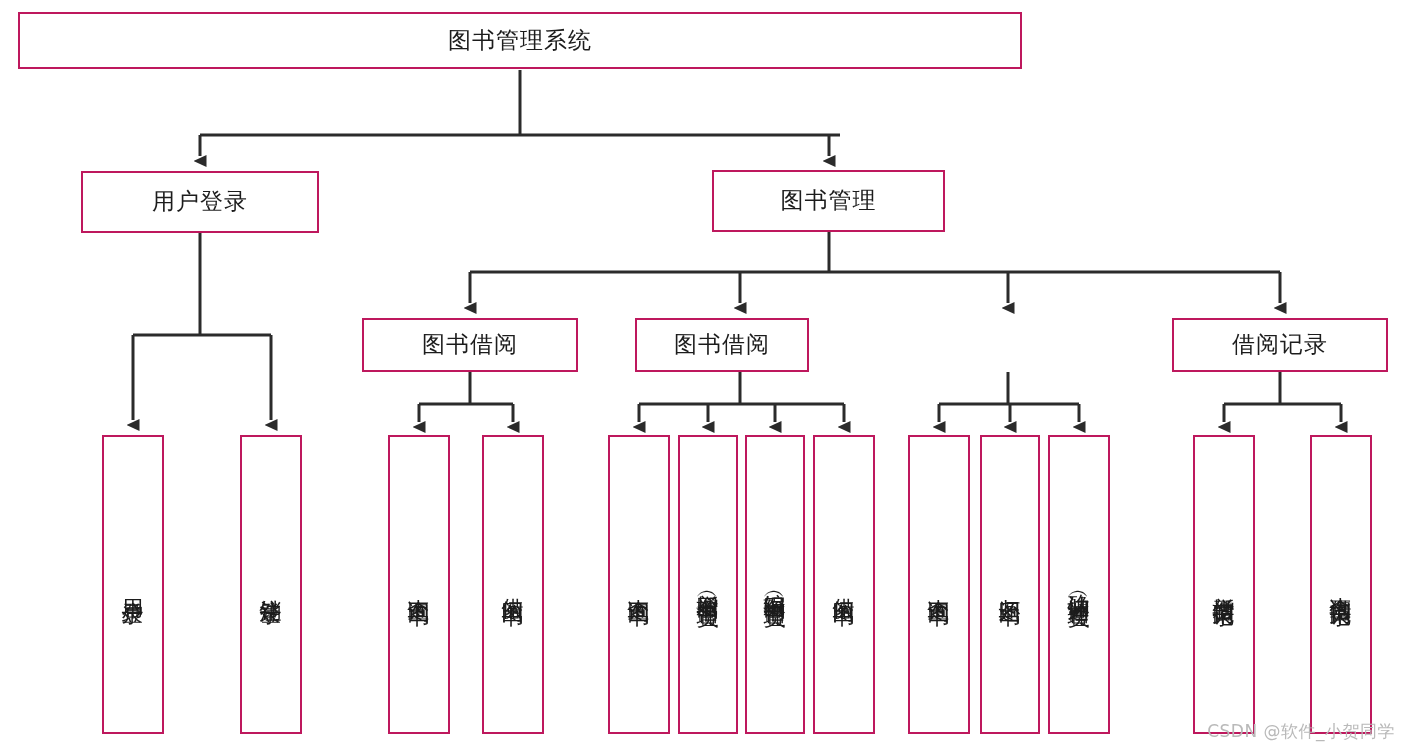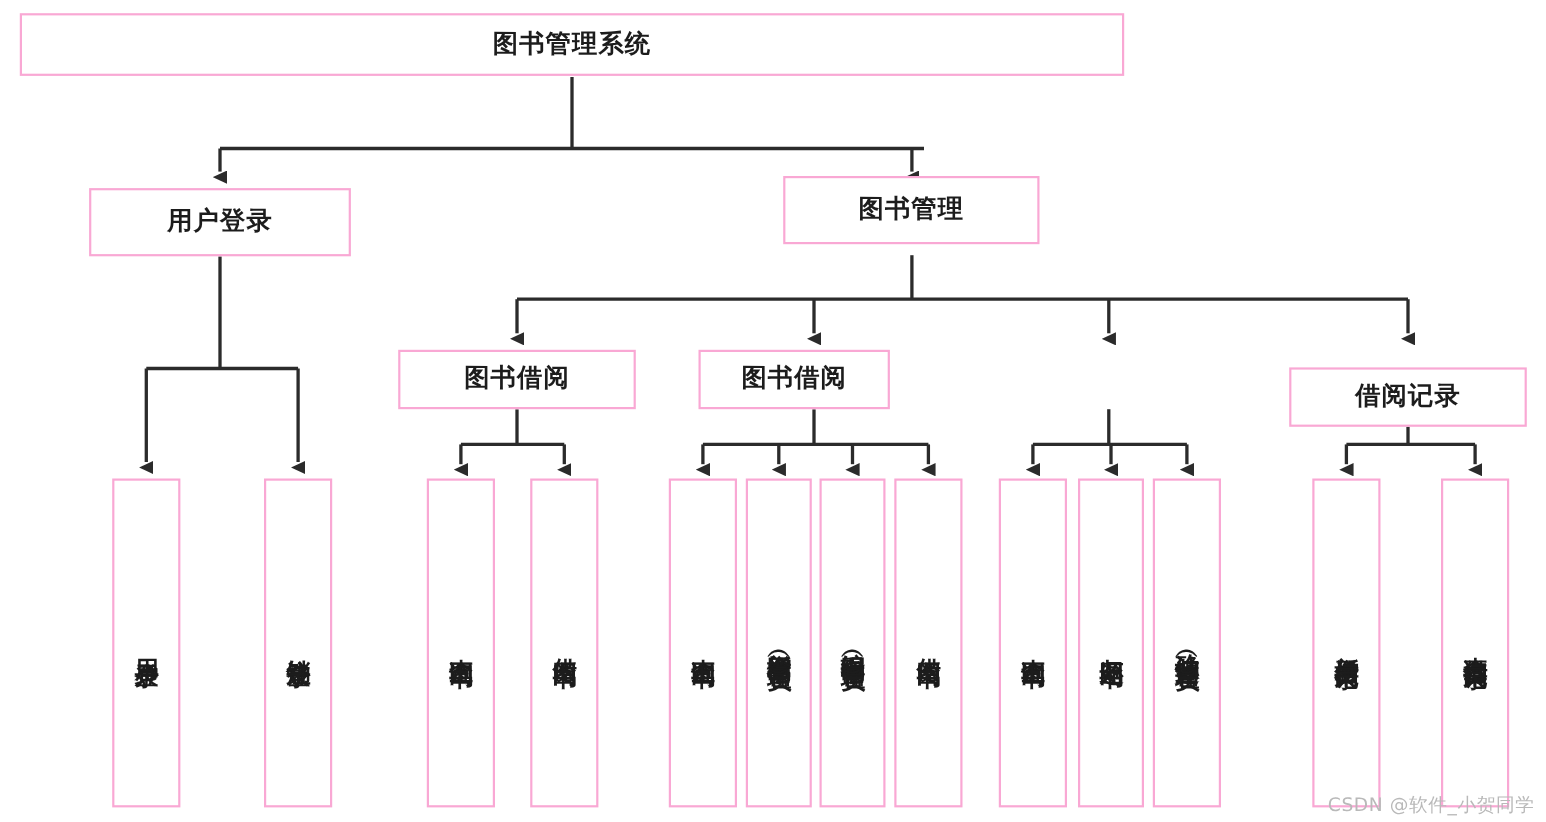--- a/index.html
+++ b/index.html
@@ -16,26 +16,25 @@
   }
   #edges{
     position:absolute;left:0;top:0;
     width:1405px;height:747px;
     pointer-events:none;
   }
   .node{
     position:absolute;
     box-sizing:border-box;
     background:#ffffff;
-    border:2px solid #f9a8d4;
+    border:2px solid #be185d;
     display:flex;
     align-items:center;
     justify-content:center;
     color:#1c1c1c;
-    font-weight:bold;
   }
   .node.h{
     
     font-size:23px;
     letter-spacing:1px;
     line-height:1.2;
   }
   .node.v{
     
     writing-mode:vertical-rl;
@@ -120,31 +119,31 @@
     </g>
   </svg>
 
   <div class="node h" style="left:18px;top:12px;width:1004px;height:57px;">
     <span>图书管理系统</span>
   </div>
 
   <div class="node h" style="left:81px;top:171px;width:238px;height:62px;">
     <span>用户登录</span>
   </div>
-  <div class="node h" style="left:712px;top:160px;width:233px;height:62px;">
+  <div class="node h" style="left:712px;top:170px;width:233px;height:62px;">
     <span>图书管理</span>
   </div>
 
   <div class="node h" style="left:362px;top:318px;width:216px;height:54px;">
     <span>图书借阅</span>
   </div>
   <div class="node h" style="left:635px;top:318px;width:174px;height:54px;">
     <span>图书借阅</span>
   </div>
-  <div class="node h" style="left:1172px;top:318px;width:216px;height:54px;margin-top:16px;">
+  <div class="node h" style="left:1172px;top:318px;width:216px;height:54px;">
     <span>借阅记录</span>
   </div>
 
   <div class="node v" style="left:102px;top:435px;width:62px;height:299px;">
     <span>用户登录</span>
   </div>
   <div class="node v" style="left:240px;top:435px;width:62px;height:299px;">
     <span>注销登录</span>
   </div>
 

